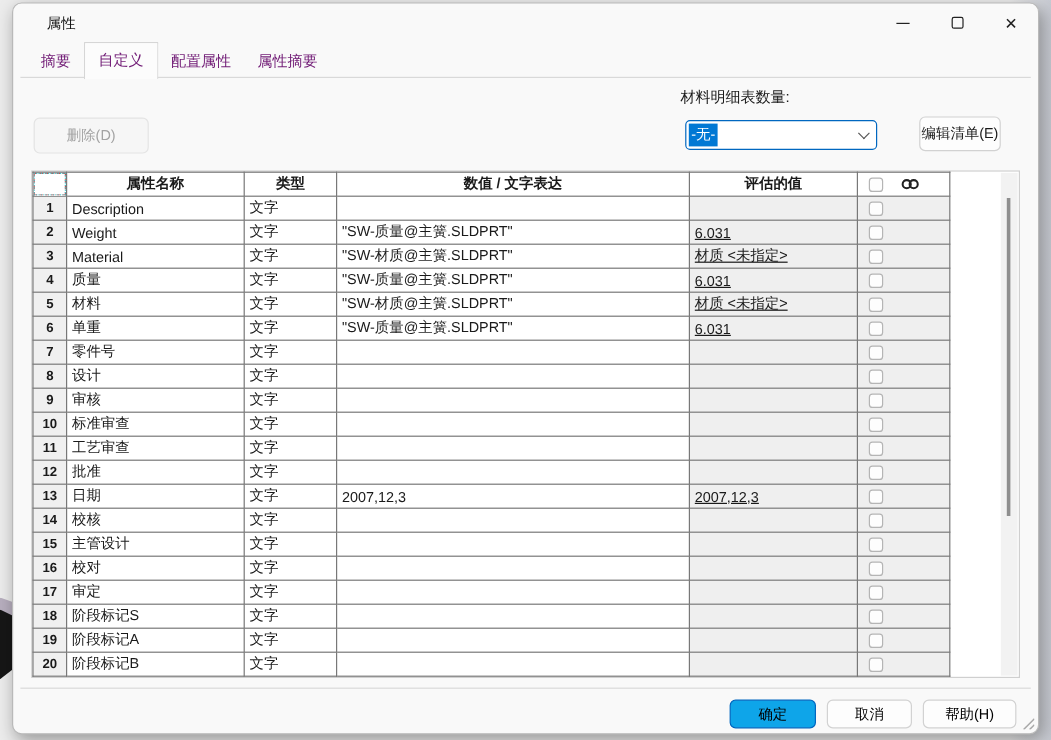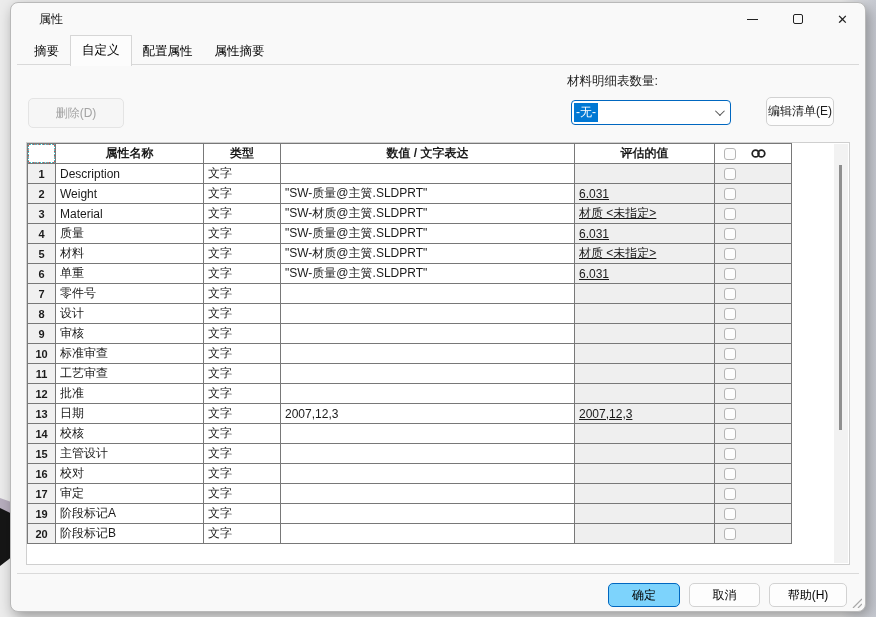--- a/index.html
+++ b/index.html
@@ -26,21 +26,21 @@
   .titlebar { position:absolute; left:0; top:0; right:0; height:32px; display:flex; align-items:center; }
   .title-text { padding-left:28px; font-size:12px; color:#111; }
   .win-controls { margin-left:auto; display:flex; height:100%; align-items:stretch; }
   .win-btn { width:45px; display:flex; align-items:center; justify-content:center; cursor:default; }
   .glyph-min { width:11px; height:1px; background:#222; display:block; }
   .glyph-max { width:10px; height:10px; border:1.2px solid #222; border-radius:2px; display:block; }
   .glyph-close { font-size:13px; color:#222; line-height:1; }
 
   
   .tabs { position:absolute; left:12px; top:38px; height:24px; display:flex; align-items:flex-end; z-index:3; }
-  .tab { padding:4px 11px 5px 11px; font-size:12.5px; color:#000000; position:relative; cursor:default;text-align:center; }
+  .tab { padding:4px 11px 5px 11px; font-size:12.5px; color:#701a75; position:relative; cursor:default;text-align:center; }
   .tab.active { background:#fcfcfc; border:1px solid #d6d6d6; border-bottom:none; padding-top:6px; padding-bottom:7px; margin-bottom:-1px; border-radius:1px 1px 0 0; }
   .tab-panel-line { position:absolute; left:6px; right:6px; top:61px; border-top:1px solid #d9d9d9; }
 
   
   .btn-delete { position:absolute; left:17px; top:95px; width:96px; height:30px;
     background:#f6f6f6; border:1px solid #e4e4e4; border-radius:5px; color:#a3a3a3; font-size:12px; }
   .bom-label { position:absolute; left:556px; top:70px; font-size:12.5px; }
   .combo { position:absolute; left:560px; top:97px; width:160px; height:25px;
     background:#fff; border:1.5px solid #0067c0; border-radius:4px;
     display:flex; align-items:center; padding:0 8px 0 2px; cursor:default; }
@@ -70,21 +70,21 @@
     border:1px solid #b5b5b5; border-radius:3px; vertical-align:middle; }
   .link-head { display:flex; align-items:center; justify-content:flex-start; gap:14px; padding-left:5px; }
   td.cell-link .checkbox { margin-left:5px; }
   
   .vscroll-track { position:absolute; top:1px; bottom:1px; right:1px; width:14px; background:#f2f2f2; }
   .vscroll-thumb { position:absolute; left:5px; top:21px; width:3px; height:265px; background:#8f8f8f; }
 
   
   .footer-line { position:absolute; left:6px; right:6px; top:570px; border-top:1px solid #dadada; }
   .btn-ok { position:absolute; left:597px; top:580px; width:72px; height:24px;
-    background:#7dd3fc; border:1.5px solid #0067c0; border-radius:5px; font-size:12px; }
+    background:#0ea5e9; border:1.5px solid #0067c0; border-radius:5px; font-size:12px; }
   .btn-cancel { position:absolute; left:678px; top:580px; width:71px; height:24px;
     background:#fdfdfd; border:1px solid #d2d2d2; border-radius:5px; font-size:12px; }
   .btn-help { position:absolute; left:758px; top:580px; width:78px; height:24px;
     background:#fdfdfd; border:1px solid #d2d2d2; border-radius:5px; font-size:12px; }
   .resize-grip { position:absolute; right:3px; bottom:3px; }
 </style>
 </head>
 <body>
 
 <div class="bg-wedge-purple"></div>
@@ -332,20 +332,30 @@
     <td class="cell-n">17</td>
     <td class="cell-name">审定</td>
     <td class="cell-type">文字</td>
     <td class="cell-val"></td>
     <td class="cell-eval"></td>
     <td class="cell-link">
       <span class="checkbox"></span>
     </td>
   </tr>
 
+  <tr>
+    <td class="cell-n">18</td>
+    <td class="cell-name">阶段标记S</td>
+    <td class="cell-type">文字</td>
+    <td class="cell-val"></td>
+    <td class="cell-eval"></td>
+    <td class="cell-link">
+      <span class="checkbox"></span>
+    </td>
+  </tr>
 
   <tr>
     <td class="cell-n">19</td>
     <td class="cell-name">阶段标记A</td>
     <td class="cell-type">文字</td>
     <td class="cell-val"></td>
     <td class="cell-eval"></td>
     <td class="cell-link">
       <span class="checkbox"></span>
     </td>

